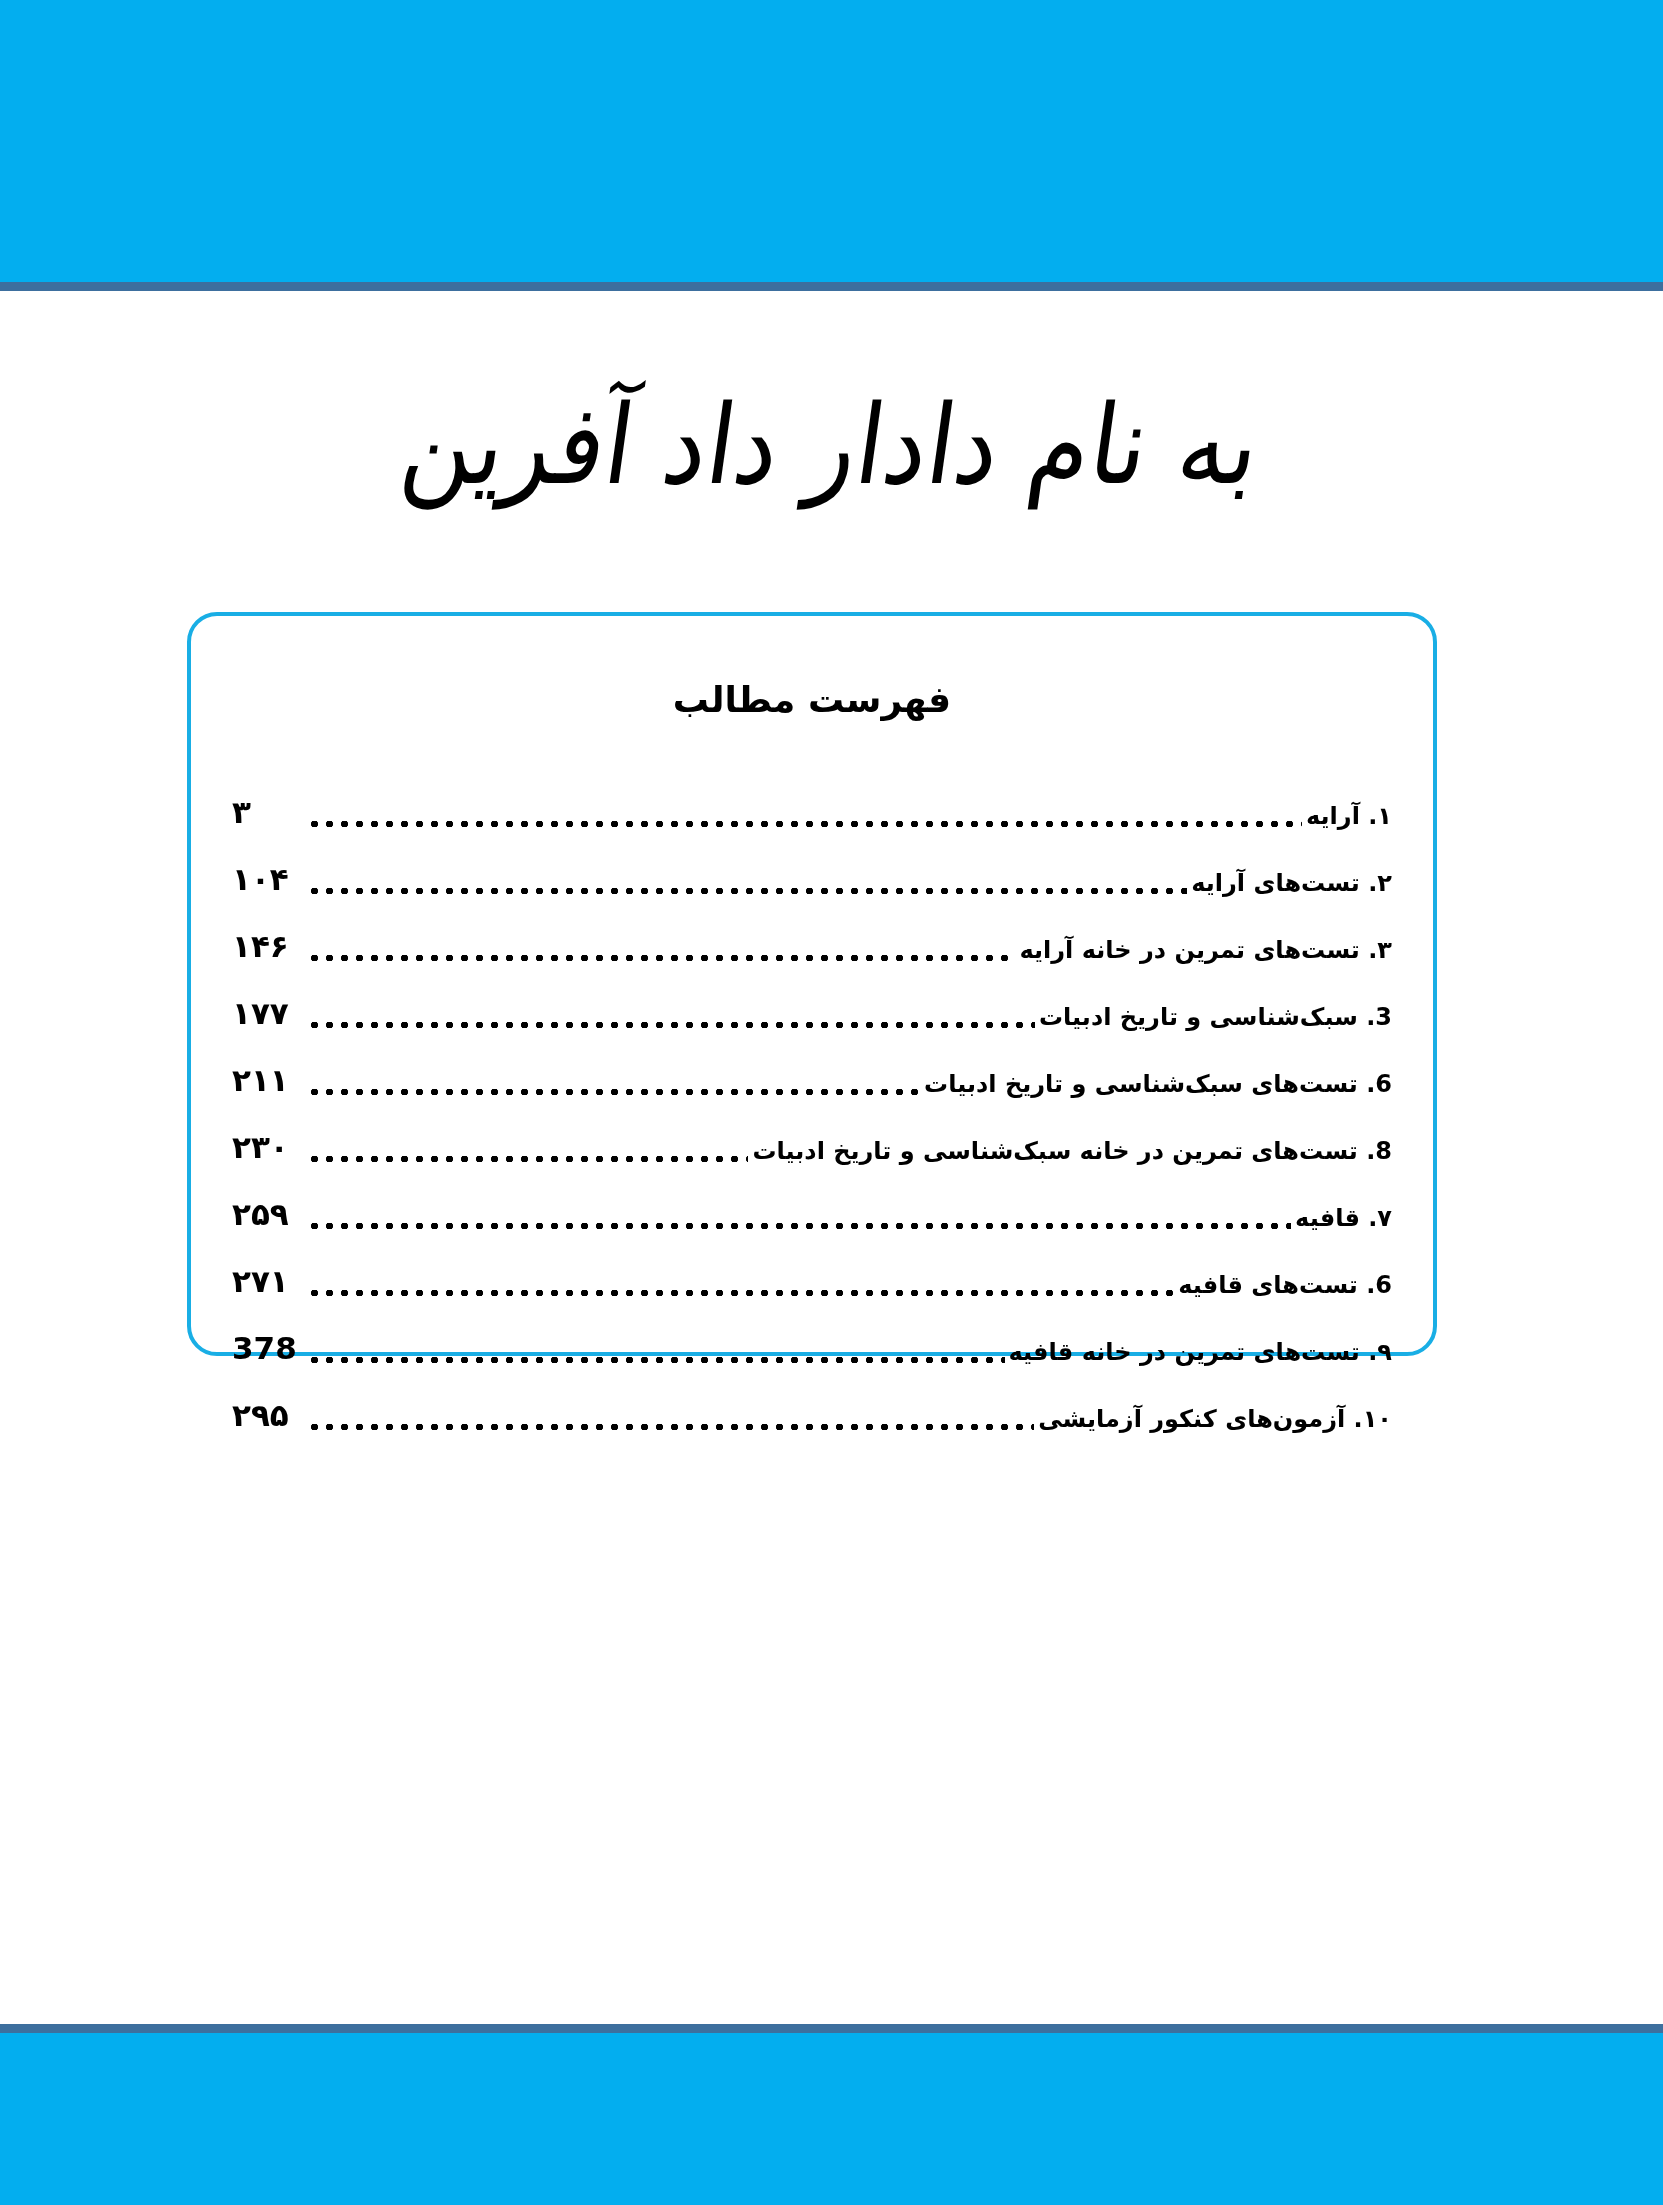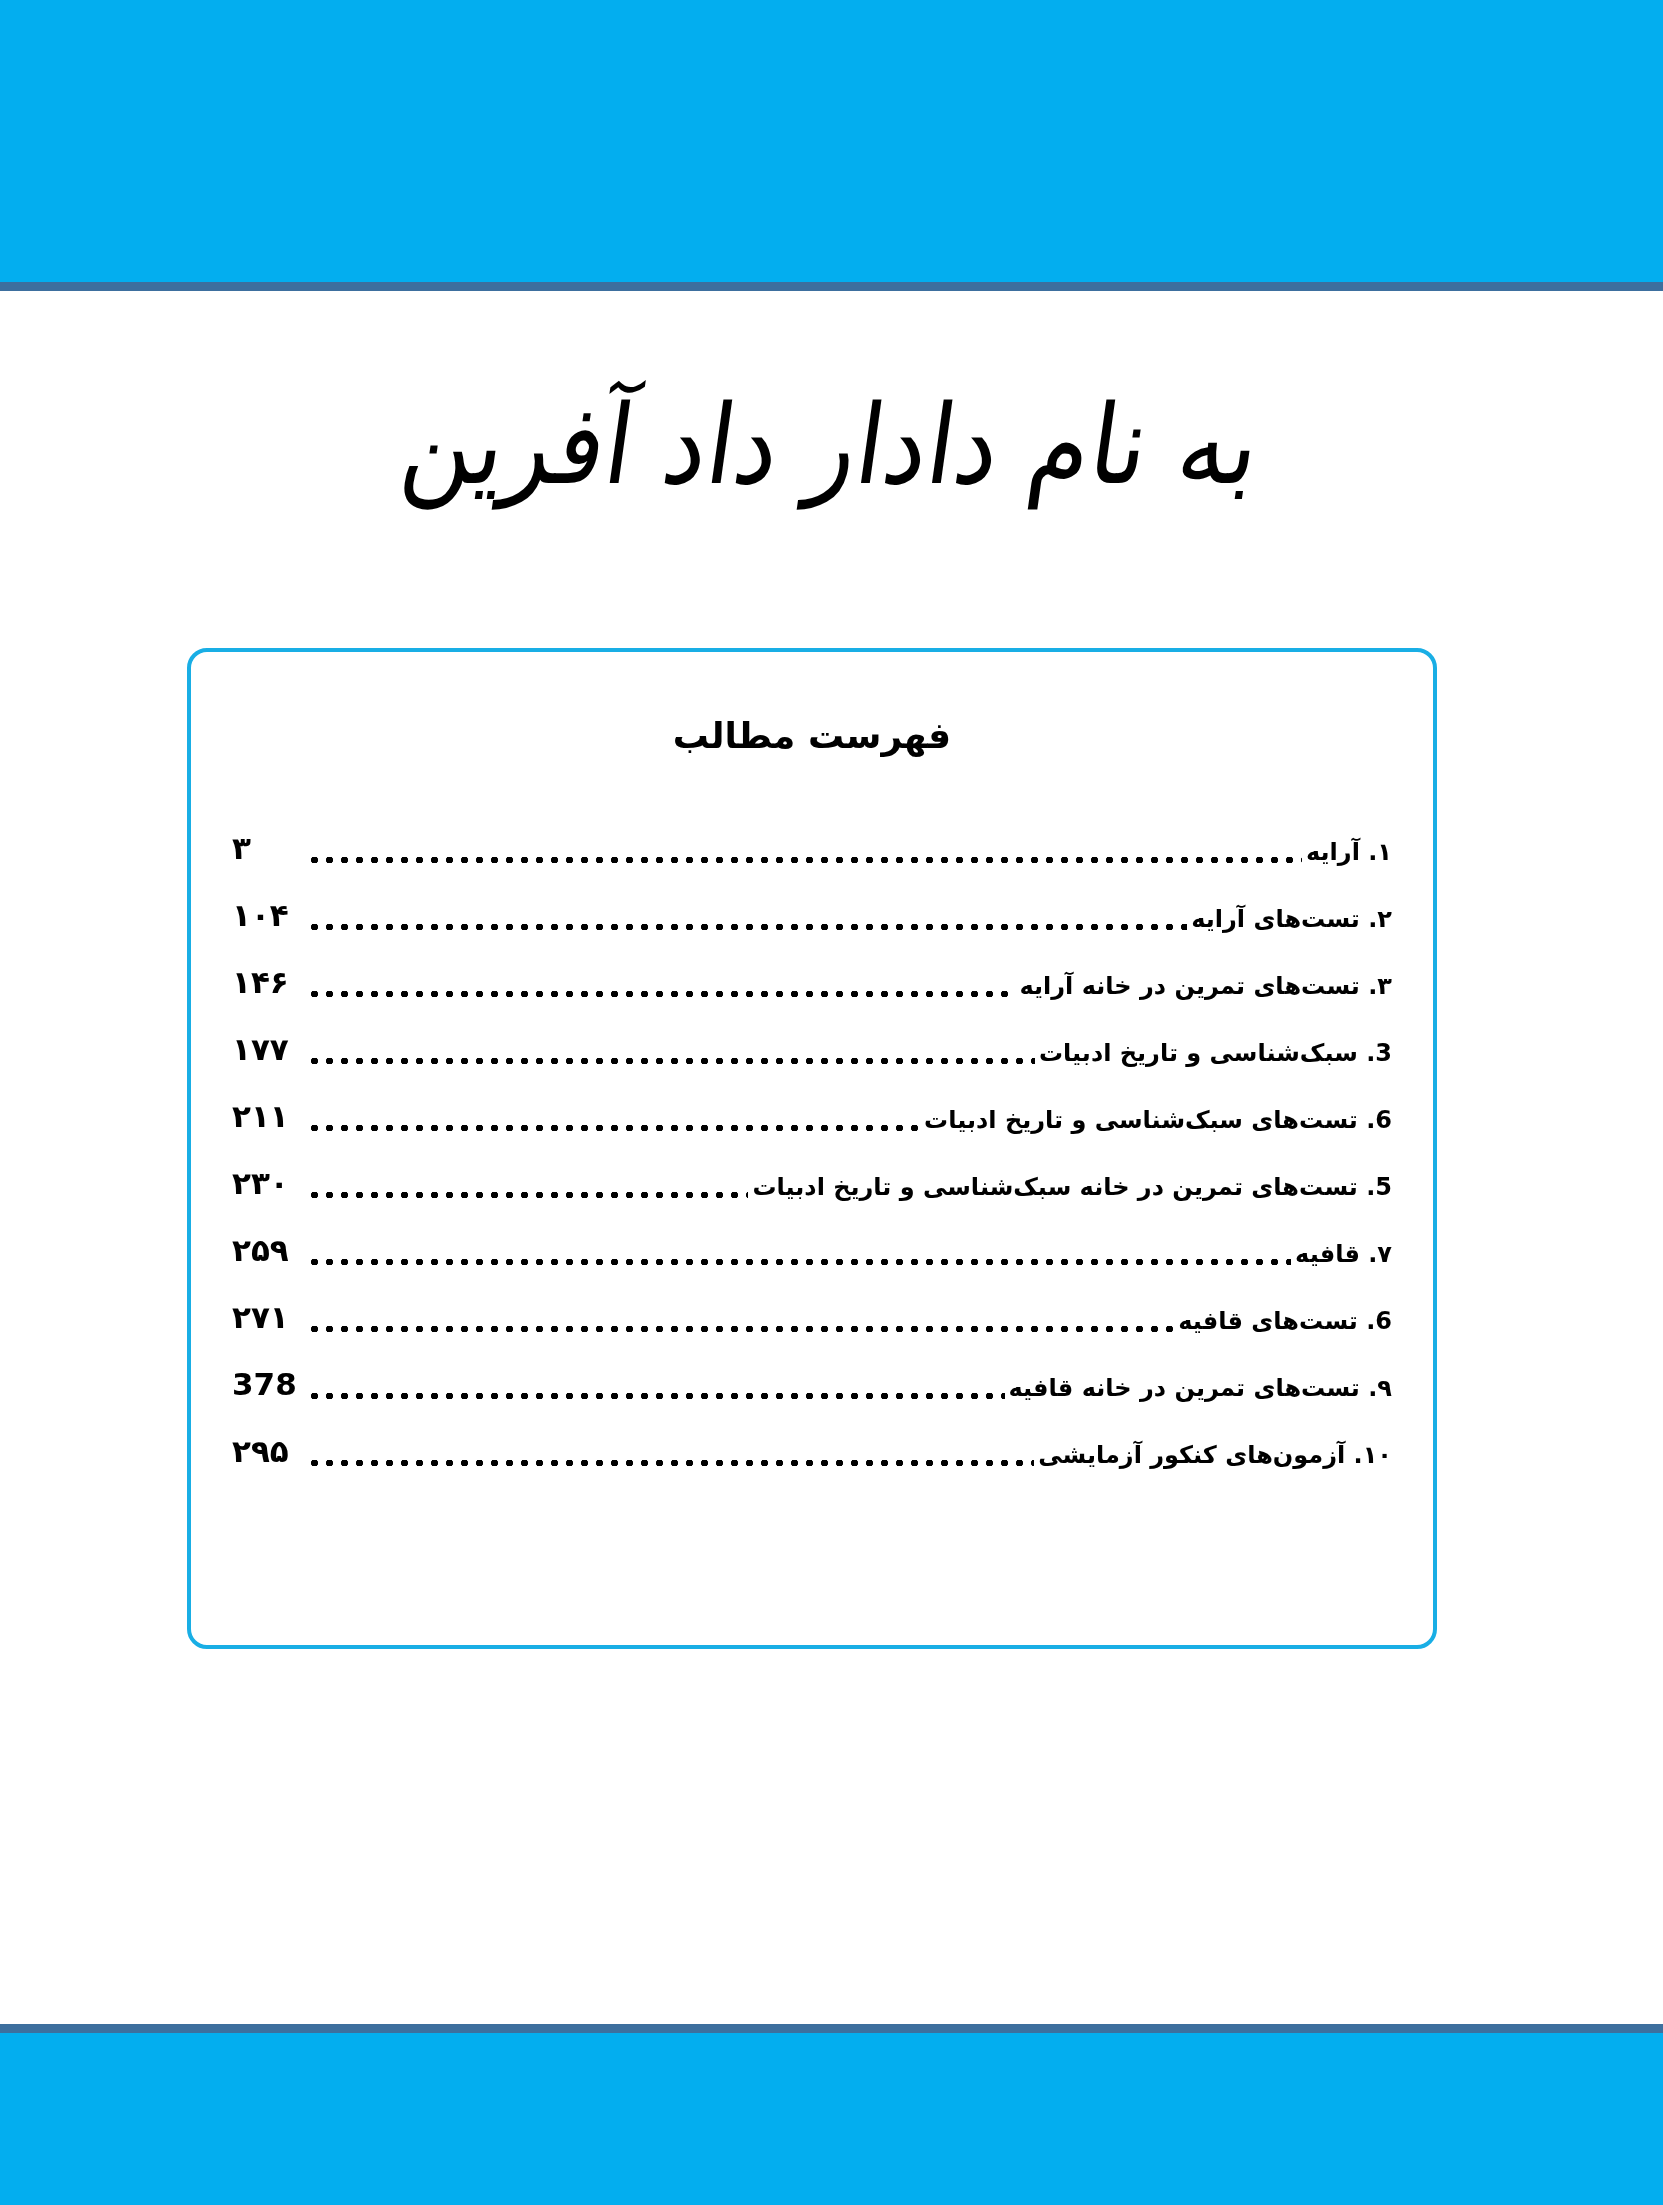--- a/index.html
+++ b/index.html
@@ -63,26 +63,26 @@
     transform: skewX(-8deg) scaleY(1.12);
     letter-spacing: -1.3px;
     font-weight: 400;
     direction: rtl;
   }
 
   
   .toc-frame {
     position: absolute;
     left: 188px;
-    top: 648px;
+    top: 612px;
     width: 1250px;
-    height: 1001px;
+    height: 744px;
     box-sizing: border-box;
     border: 4.6px solid #19AEE5;
-    border-radius: 20px;
+    border-radius: 30px;
     background: transparent;
   }
 
   .toc-title {
     position: absolute;
     left: 0;
     top: 63px;
     width: 100%;
     text-align: center;
     font-size: 36px;
@@ -186,21 +186,21 @@
           <span class="toc-label">3. سبک‌شناسی و تاریخ ادبیات</span>
           <span class="toc-leader"></span>
           <span class="toc-page">۱۷۷</span>
         </div>
         <div class="toc-row">
           <span class="toc-label">6. تست‌های سبک‌شناسی و تاریخ ادبیات</span>
           <span class="toc-leader"></span>
           <span class="toc-page">۲۱۱</span>
         </div>
         <div class="toc-row">
-          <span class="toc-label">5. تست‌های تمرین در خانه سبک‌شناسی و تاریخ ادبیات</span>
+          <span class="toc-label">8. تست‌های تمرین در خانه سبک‌شناسی و تاریخ ادبیات</span>
           <span class="toc-leader"></span>
           <span class="toc-page">۲۳۰</span>
         </div>
         <div class="toc-row">
           <span class="toc-label">۷. قافیه</span>
           <span class="toc-leader"></span>
           <span class="toc-page">۲۵۹</span>
         </div>
         <div class="toc-row">
           <span class="toc-label">6. تست‌های قافیه</span>

